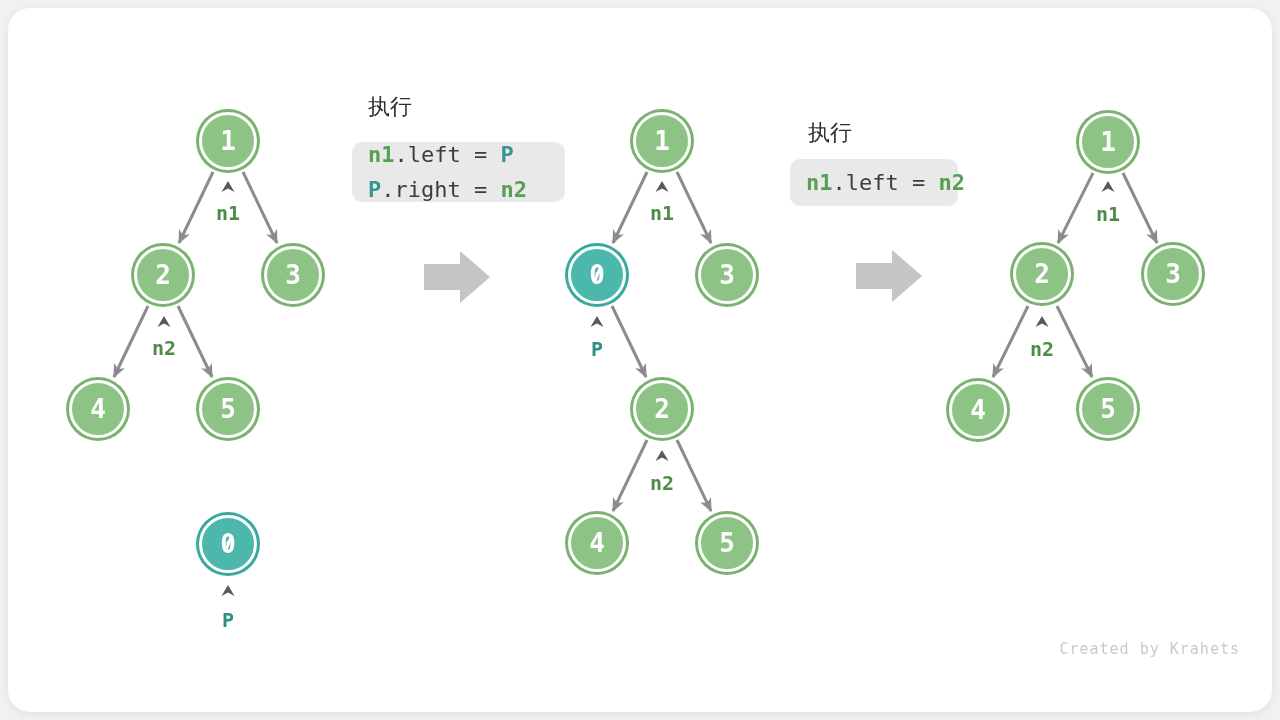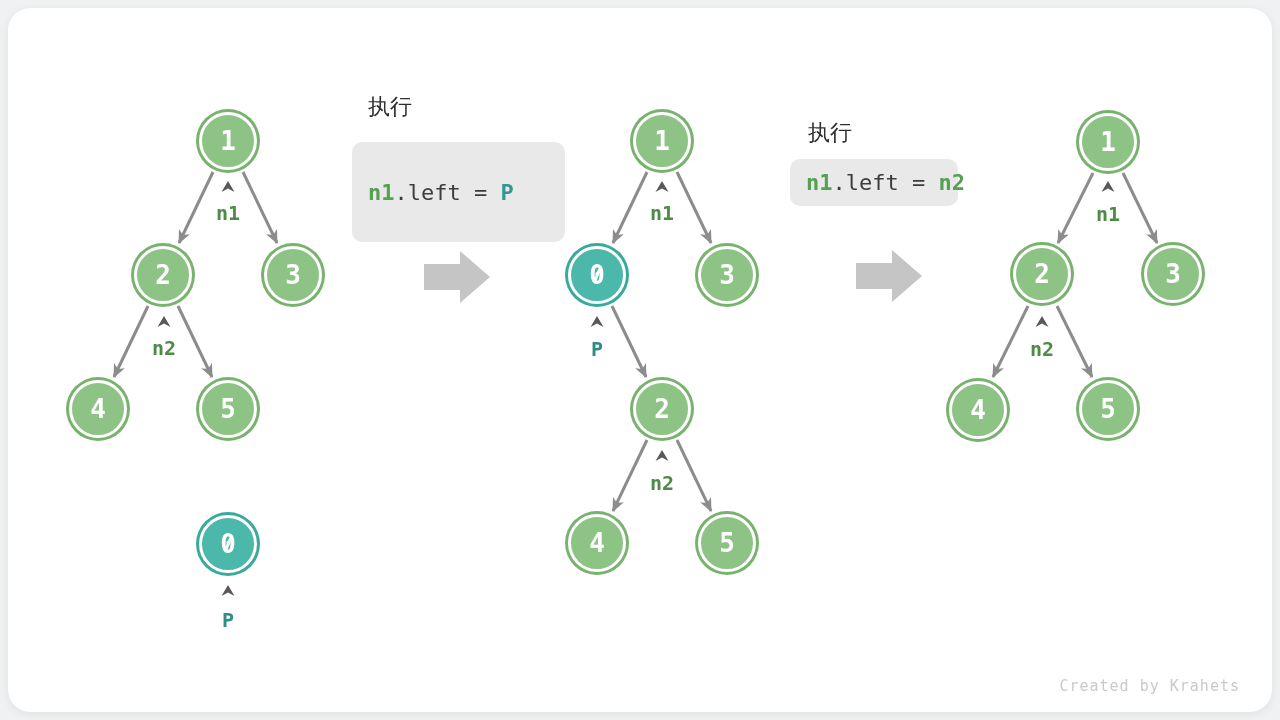--- a/index.html
+++ b/index.html
@@ -63,21 +63,21 @@
     color:var(--code-plain);
     display:flex;flex-direction:column;justify-content:center;
     padding:0 16px;box-sizing:border-box;
   }
   .code-line{white-space:pre;line-height:35px;}
   .kw-green{color:var(--code-green);font-weight:bold;}
   .kw-teal{color:var(--code-teal);font-weight:bold;}
   .watermark{
     position:absolute;right:40px;top:640px;
     font:15px "DejaVu Sans Mono","Liberation Mono",monospace;
-    color:var(--watermark);letter-spacing:1px;margin-top:37px;
+    color:var(--watermark);letter-spacing:1px;
   }
 </style>
 </head>
 <body>
 
 <div class="card"></div>
 
 <svg class="overlay" viewBox="0 0 1280 720">
   <defs>
     <marker id="arrowhead" viewBox="0 0 5 4" refX="4.2" refY="2" markerWidth="5" markerHeight="4" orient="auto">
@@ -132,22 +132,23 @@
 <div class="node teal" style="left:199px;top:515px">
     <span class="node-val">0</span>
     <span class="zero-slash"></span>
   </div>
 
 <div class="ptr-label" style="left:228px;top:213px">n1</div>
 <div class="ptr-label" style="left:164px;top:348px">n2</div>
 <div class="ptr-label teal" style="left:228px;top:620px">P</div>
 
 <div class="exec-title" style="left:368px;top:92px">执行</div>
-<div class="code-box" style="left:352px;top:142px;width:213px;height:100px">
+<div class="code-box" style="left:352px;top:142px;width:213px;height:60px">
   <div class="code-line"><span class="kw-green">n1</span><span>.left = </span><span class="kw-teal">P</span></div>
+  <div class="code-line"><span class="kw-teal">P</span><span>.right = </span><span class="kw-green">n2</span></div>
 </div>
 
 <div class="node" style="left:633px;top:112px">
     <span class="node-val">1</span>
   </div>
 <div class="node teal" style="left:568px;top:246px">
     <span class="node-val">0</span>
     <span class="zero-slash"></span>
   </div>
 <div class="node" style="left:698px;top:246px">

